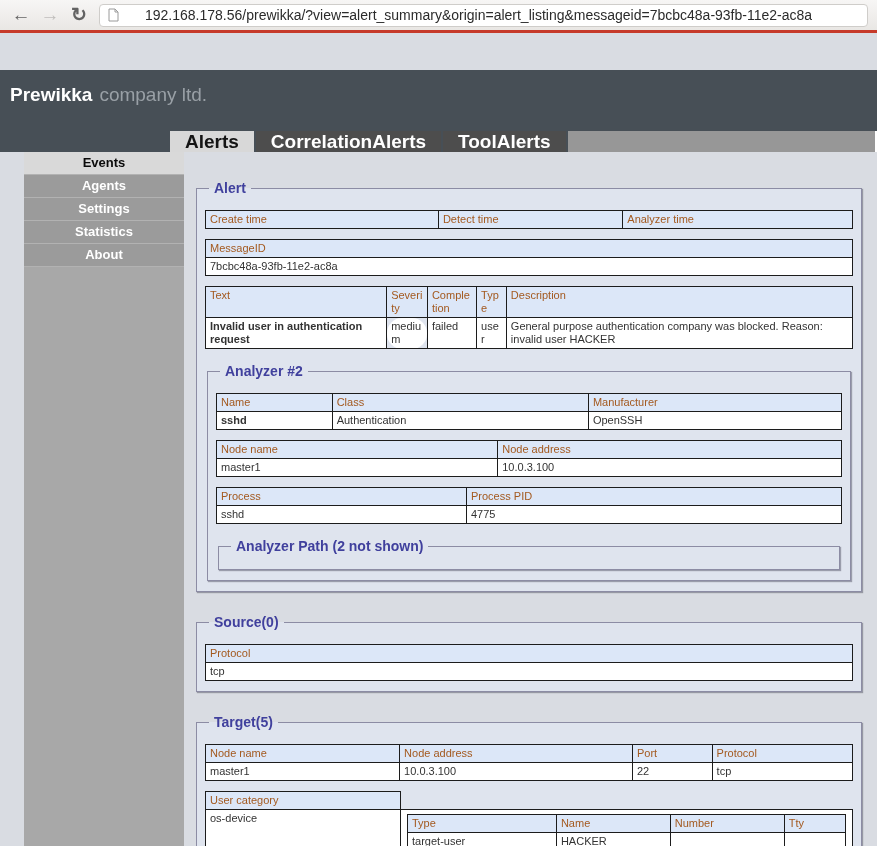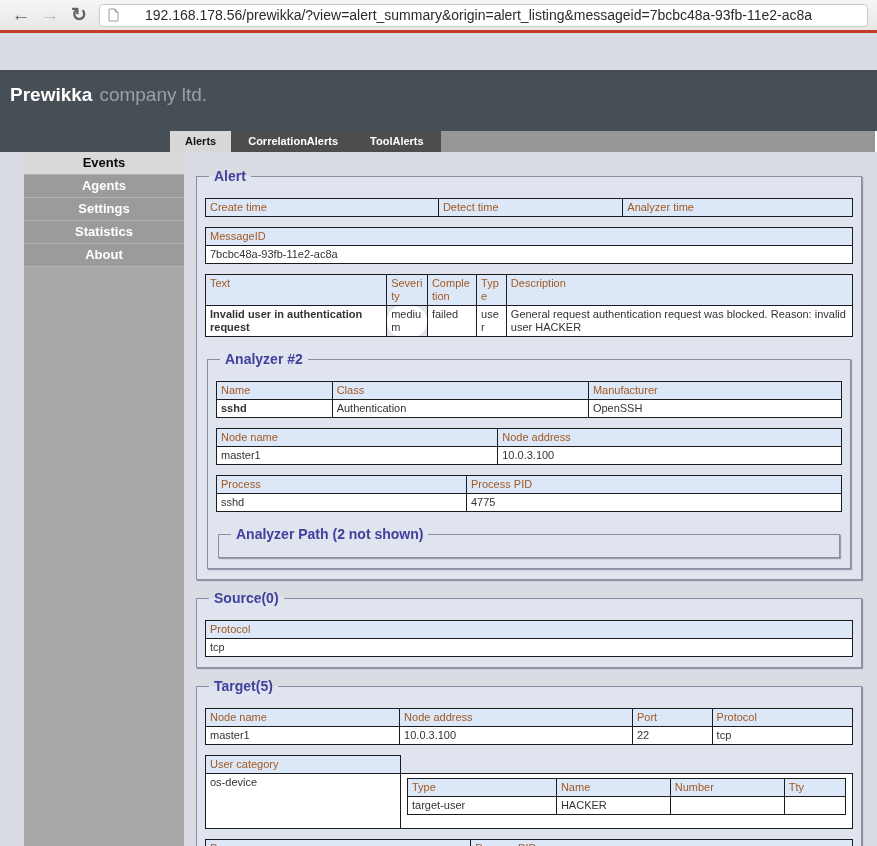--- a/index.html
+++ b/index.html
@@ -31,42 +31,42 @@
   .redline { height:3px; background:#c63a2a; }
 
   
   .masthead { background:#474f56; height:82px; position:relative;margin-top:37px; }
   .brand { padding:14px 0 0 10px; font-size:19px; }
   .brand-name { color:#ffffff; font-weight:bold; }
   .brand-suffix { color:#99a0a6; margin-left:7px; }
   .tabrow { position:absolute; left:0; right:0; bottom:0; height:21px; display:flex; padding-left:170px; }
   .tab {
     height:21px; line-height:21px; padding:0 15px;
-    font-size:11px; font-weight:bold; color:#fff; background:#4d4d4d;
+    font-size:19px; font-weight:bold; color:#fff; background:#4d4d4d;
     cursor:pointer; white-space:nowrap;
   }
   .tab.active { background:#d8d8d8; color:#141414; }
   .tab + .tab { margin-left:2px; }
   .tab-filler { flex:1; background:#979797; margin-left:2px; border-right:2px solid #fff; }
 
   
   .main { display:flex; height:731px;padding-left:24px; }
   .sidebar { width:160px; flex-shrink:0; background:#a8a8a8; }
   .side-item {
     height:22px; line-height:22px; text-align:center;
     font-size:13px; font-weight:bold; color:#fff;
     background:#9b9b9b; border-bottom:1px solid #b2b2b2; cursor:pointer;
   }
   .side-item.active { background:#d9d9d9; color:#0a0a0a; }
   .content { flex:1; box-sizing:border-box; padding:6px 15px 0 12px; overflow:hidden; }
 
   
   fieldset {
     border:1px solid #8c8ca4; background:#dfe4ee;
-    margin:10px 0 0 0; padding:4px 8px 10px;
+    margin:22px 0 0 0; padding:4px 8px 10px;
     box-shadow:1px 1px 1px rgba(50,50,70,.4);
   }
   legend { font-weight:bold; color:#40409d; font-size:14px; padding:0 5px; margin-left:4px; }
   fieldset.inner { margin:14px 2px 0; }
   fieldset.empty-fs { min-height:20px; padding-bottom:6px; }
 
   
   table.t { width:100%; border-collapse:collapse; margin-top:10px; table-layout:fixed; }
   .t th, .t td {
     border:1px solid #1c1c1c; font-size:11px; text-align:left;
@@ -170,21 +170,21 @@
           <th>Severity</th>
           <th>Completion</th>
           <th>Type</th>
           <th>Description</th>
         </tr>
         <tr>
           <td class="cls-text">Invalid user in authentication request</td>
           <td class="sev">medium</td>
           <td class="comp">failed</td>
           <td>user</td>
-          <td>General request authentication request was blocked. Reason: invalid user HACKER</td>
+          <td>General purpose authentication company was blocked. Reason: invalid user HACKER</td>
         </tr>
       </tbody>
         </table>
 
       <fieldset class="inner">
         <legend>Analyzer #2</legend>
 
         <table class="t">
           <colgroup>
               <col style="width:18.5%">

